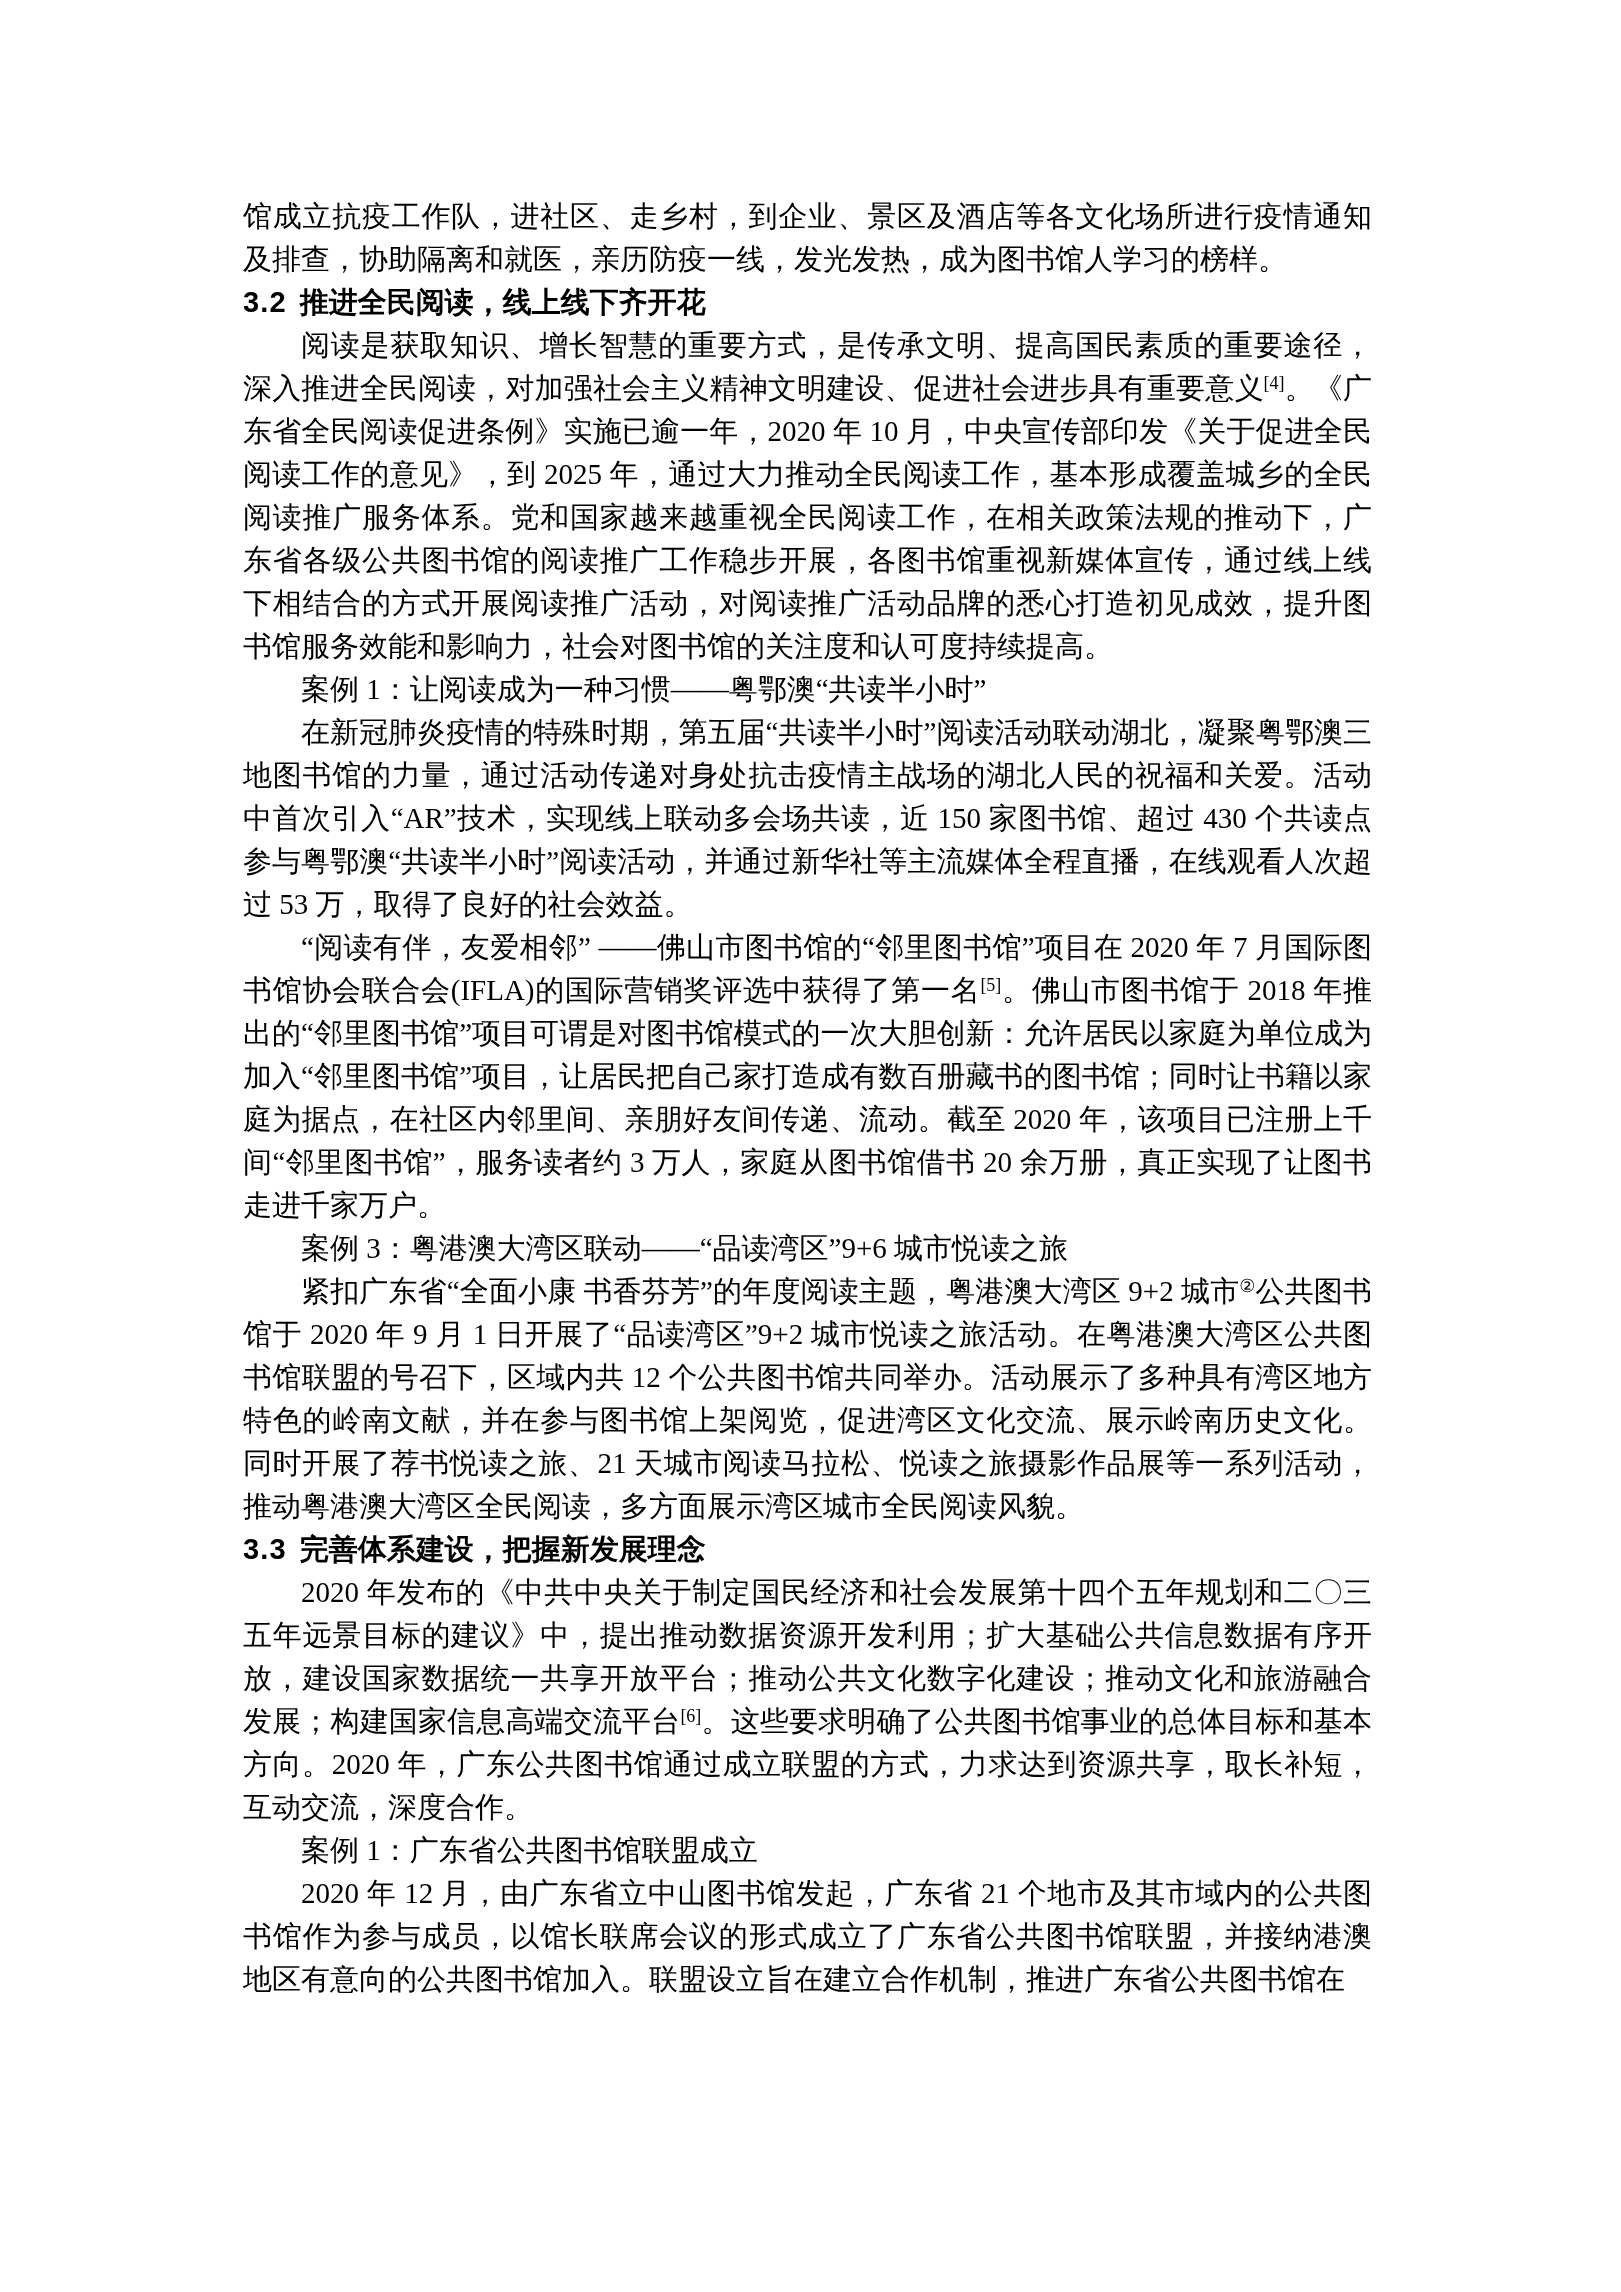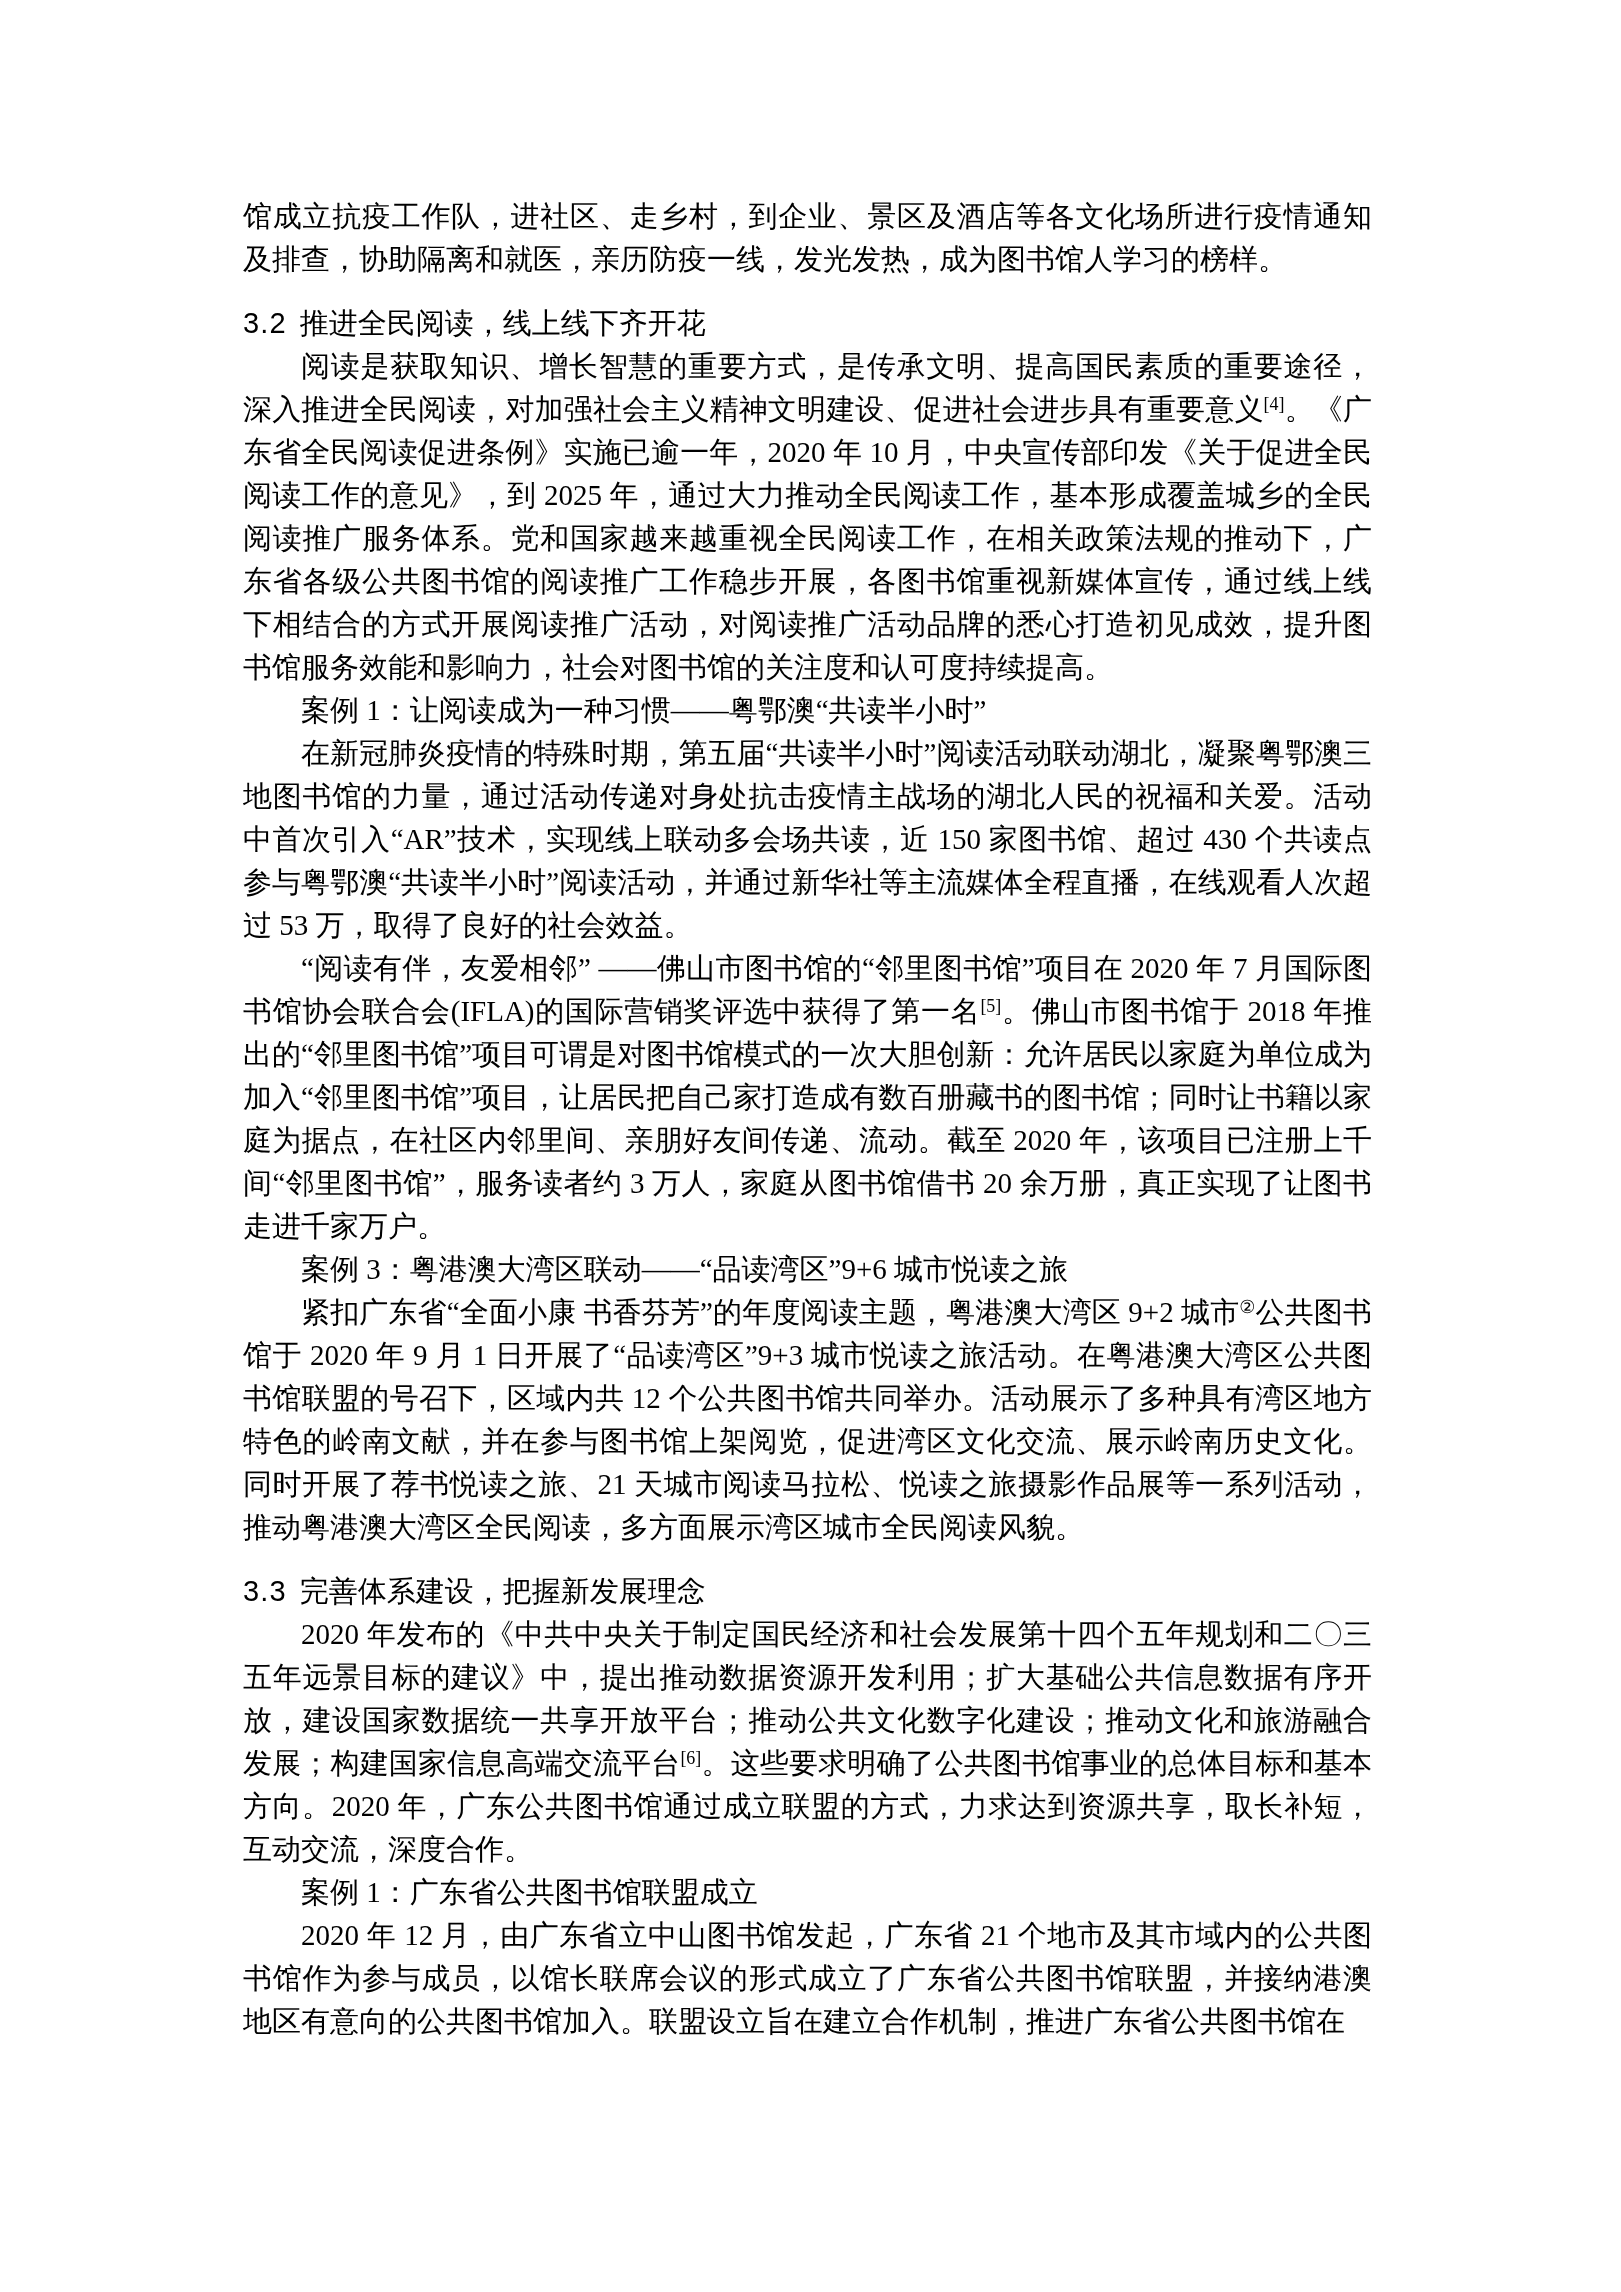--- a/index.html
+++ b/index.html
@@ -31,22 +31,21 @@
     margin: 0;
     padding: 0;
     text-indent: 2em;
   }
   p.continuation {
     text-indent: 0;
   }
   p.heading {
     text-indent: 0;
     font-family: "Liberation Sans", "DejaVu Sans", sans-serif;
-    font-weight: normal;
-    margin-top: 21px;
+    font-weight: bold;
   }
   p.heading .num {
     margin-right: 0.45em;
     letter-spacing: 0.04em;
   }
   p.blk sup {
     font-size: 0.62em;
     line-height: 0;
     vertical-align: 0.52em;
   }
@@ -56,20 +55,20 @@
 
 <div class="page" style="background: rgb(255, 255, 255); padding-left: 27px;">
   <div class="text-column" id="text-column" style="color: rgb(0, 0, 0);">
       <p class="blk continuation"><span>馆成立抗疫工作队，进社区、走乡村，到企业、景区及酒店等各文化场所进行疫情通知及排查，协助隔离和就医，亲历防疫一线，发光发热，成为图书馆人学习的榜样。</span></p>
       <p class="blk heading"><span class="num">3.2</span><span>推进全民阅读，线上线下齐开花</span></p>
       <p class="blk para"><span>阅读是获取知识、增长智慧的重要方式，是传承文明、提高国民素质的重要途径，深入推进全民阅读，对加强社会主义精神文明建设、促进社会进步具有重要意义</span><sup>[4]</sup><span>。《广东省全民阅读促进条例》实施已逾一年，2020 年 10 月，中央宣传部印发《关于促进全民阅读工作的意见》，到 2025 年，通过大力推动全民阅读工作，基本形成覆盖城乡的全民阅读推广服务体系。党和国家越来越重视全民阅读工作，在相关政策法规的推动下，广东省各级公共图书馆的阅读推广工作稳步开展，各图书馆重视新媒体宣传，通过线上线下相结合的方式开展阅读推广活动，对阅读推广活动品牌的悉心打造初见成效，提升图书馆服务效能和影响力，社会对图书馆的关注度和认可度持续提高。</span></p>
       <p class="blk case"><span>案例 1：让阅读成为一种习惯——粤鄂澳“共读半小时”</span></p>
       <p class="blk para"><span>在新冠肺炎疫情的特殊时期，第五届“共读半小时”阅读活动联动湖北，凝聚粤鄂澳三地图书馆的力量，通过活动传递对身处抗击疫情主战场的湖北人民的祝福和关爱。活动中首次引入“AR”技术，实现线上联动多会场共读，近 150 家图书馆、超过 430 个共读点参与粤鄂澳“共读半小时”阅读活动，并通过新华社等主流媒体全程直播，在线观看人次超过 53 万，取得了良好的社会效益。</span></p>
       <p class="blk para"><span>“阅读有伴，友爱相邻” ——佛山市图书馆的“邻里图书馆”项目在 2020 年 7 月国际图书馆协会联合会(IFLA)的国际营销奖评选中获得了第一名</span><sup>[5]</sup><span>。佛山市图书馆于 2018 年推出的“邻里图书馆”项目可谓是对图书馆模式的一次大胆创新：允许居民以家庭为单位成为加入“邻里图书馆”项目，让居民把自己家打造成有数百册藏书的图书馆；同时让书籍以家庭为据点，在社区内邻里间、亲朋好友间传递、流动。截至 2020 年，该项目已注册上千间“邻里图书馆”，服务读者约 3 万人，家庭从图书馆借书 20 余万册，真正实现了让图书走进千家万户。</span></p>
       <p class="blk case"><span>案例 3：粤港澳大湾区联动——“品读湾区”9+6 城市悦读之旅</span></p>
-      <p class="blk para"><span>紧扣广东省“全面小康 书香芬芳”的年度阅读主题，粤港澳大湾区 9+2 城市</span><sup>②</sup><span>公共图书馆于 2020 年 9 月 1 日开展了“品读湾区”9+3 城市悦读之旅活动。在粤港澳大湾区公共图书馆联盟的号召下，区域内共 12 个公共图书馆共同举办。活动展示了多种具有湾区地方特色的岭南文献，并在参与图书馆上架阅览，促进湾区文化交流、展示岭南历史文化。同时开展了荐书悦读之旅、21 天城市阅读马拉松、悦读之旅摄影作品展等一系列活动，推动粤港澳大湾区全民阅读，多方面展示湾区城市全民阅读风貌。</span></p>
+      <p class="blk para"><span>紧扣广东省“全面小康 书香芬芳”的年度阅读主题，粤港澳大湾区 9+2 城市</span><sup>②</sup><span>公共图书馆于 2020 年 9 月 1 日开展了“品读湾区”9+2 城市悦读之旅活动。在粤港澳大湾区公共图书馆联盟的号召下，区域内共 12 个公共图书馆共同举办。活动展示了多种具有湾区地方特色的岭南文献，并在参与图书馆上架阅览，促进湾区文化交流、展示岭南历史文化。同时开展了荐书悦读之旅、21 天城市阅读马拉松、悦读之旅摄影作品展等一系列活动，推动粤港澳大湾区全民阅读，多方面展示湾区城市全民阅读风貌。</span></p>
       <p class="blk heading"><span class="num">3.3</span><span>完善体系建设，把握新发展理念</span></p>
       <p class="blk para"><span>2020 年发布的《中共中央关于制定国民经济和社会发展第十四个五年规划和二〇三五年远景目标的建议》中，提出推动数据资源开发利用；扩大基础公共信息数据有序开放，建设国家数据统一共享开放平台；推动公共文化数字化建设；推动文化和旅游融合发展；构建国家信息高端交流平台</span><sup>[6]</sup><span>。这些要求明确了公共图书馆事业的总体目标和基本方向。2020 年，广东公共图书馆通过成立联盟的方式，力求达到资源共享，取长补短，互动交流，深度合作。</span></p>
       <p class="blk case"><span>案例 1：广东省公共图书馆联盟成立</span></p>
       <p class="blk para"><span>2020 年 12 月，由广东省立中山图书馆发起，广东省 21 个地市及其市域内的公共图书馆作为参与成员，以馆长联席会议的形式成立了广东省公共图书馆联盟，并接纳港澳地区有意向的公共图书馆加入。联盟设立旨在建立合作机制，推进广东省公共图书馆在</span></p>
     </div>
 </div>
 
 
 </body></html>

